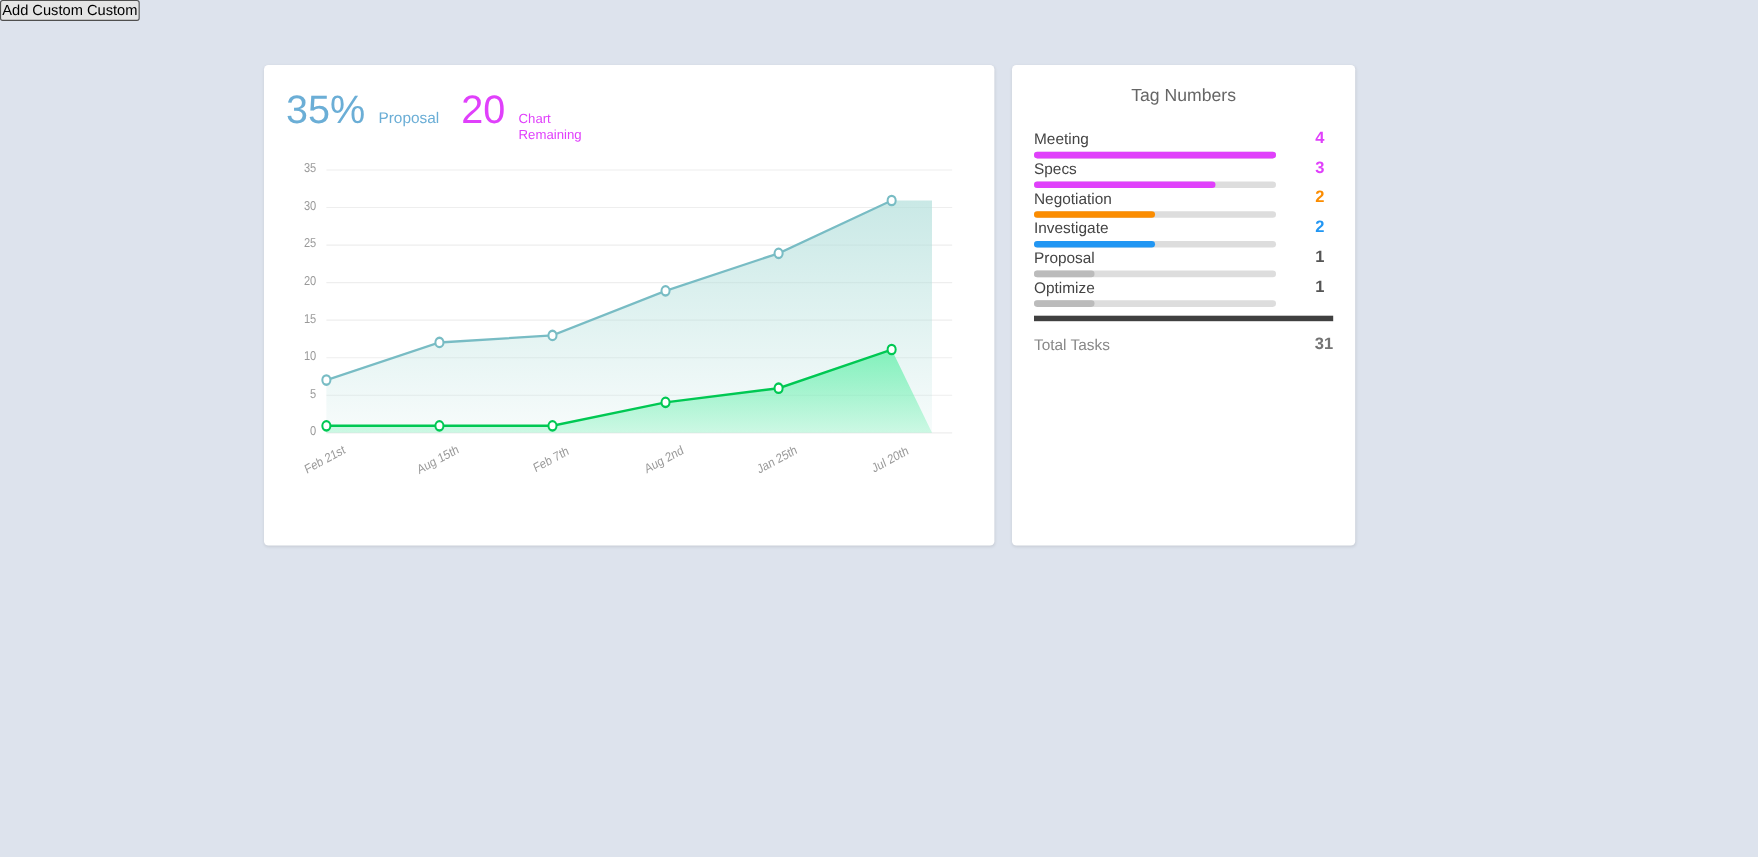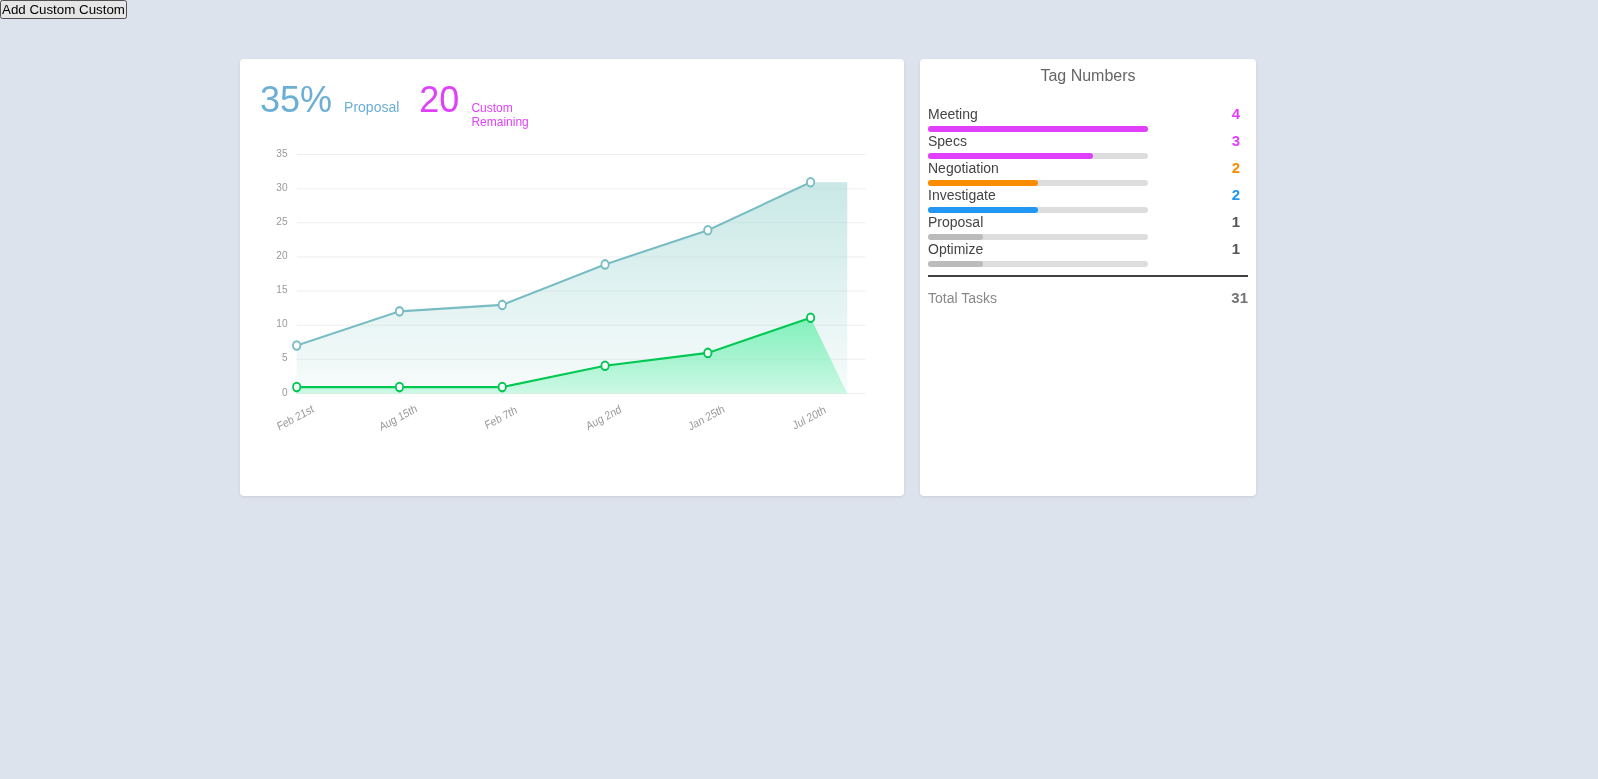--- a/index.html
+++ b/index.html
@@ -65,22 +65,22 @@
       position: relative;
       width: 100%;
       height: 320px;
       text-align: right;
     }
 
     
     .tag-card {
       background: white;
       border-radius: 4px;
-      padding: 8px;
-      width: 336px;
+      padding: 20px;
+      width: 312px;
       min-height: 430px;
       box-shadow: 0 1px 3px rgba(0,0,0,0.1);
       position: relative;
     }
 
     .tag-title {
       text-align: center;
       font-size: 16px;
       color: #666;
       margin-bottom: 20px;
@@ -137,21 +137,21 @@
       border-radius: 3px;
       position: absolute;
       top: 0;
       left: 0;
     }
 
     .tag-total {
       display: flex;
       justify-content: space-between;
       align-items: center;
-      border-top: 2px solid #404040;
+      border-top: 5px solid #404040;
       padding-top: 12px;
       margin-top: 8px;
     }
 
     .tag-total-label {
       font-size: 14px;
       color: #888;
     }
 
     .tag-total-count {
@@ -174,21 +174,21 @@
 <button id="add-chart-btn">Add Custom Custom</button>
 
 <div class="dashboard">
 
   <div class="chart-card">
     <div class="chart-header">
       <span class="chart-percent">35%</span>
       <span class="chart-complete-label">Proposal</span>
       <span class="chart-tasks-count">20</span>
       <span class="chart-tasks-label">
-        <span>Custom</span><br>
+        <span>Chart</span><br>
         <span>Remaining</span>
       </span>
     </div>
     <div class="chart-area">
       <svg class="line-chart-svg" viewBox="0 0 680 300" preserveAspectRatio="none">
         <defs>
           <linearGradient id="blueGrad" x1="0" y1="0" x2="0" y2="1">
             <stop offset="0%" stop-color="#b2dfdb" stop-opacity="0.7"></stop>
             <stop offset="100%" stop-color="#b2dfdb" stop-opacity="0.1"></stop>
           </linearGradient>

